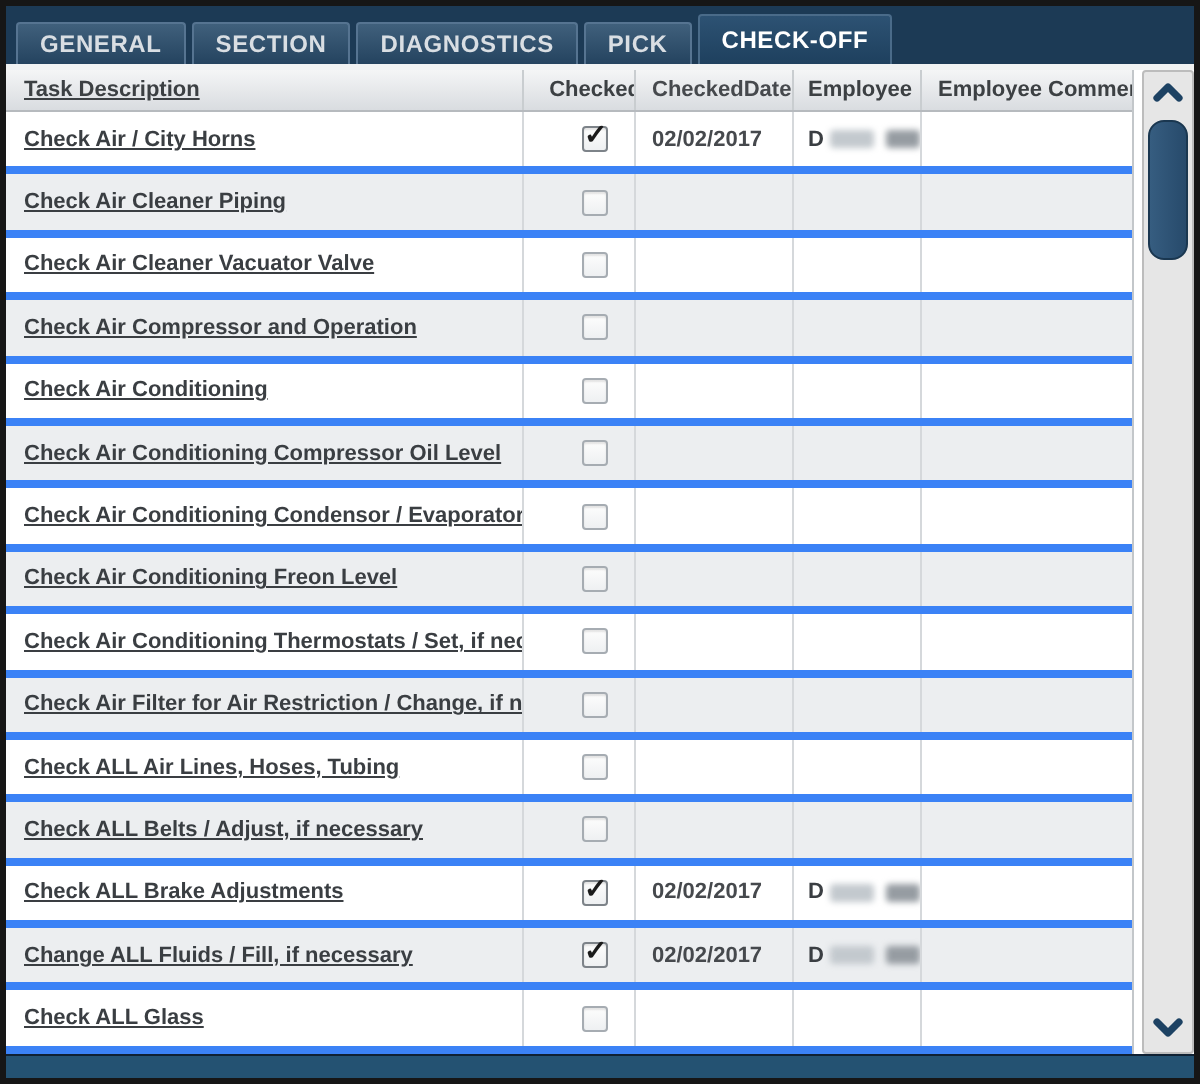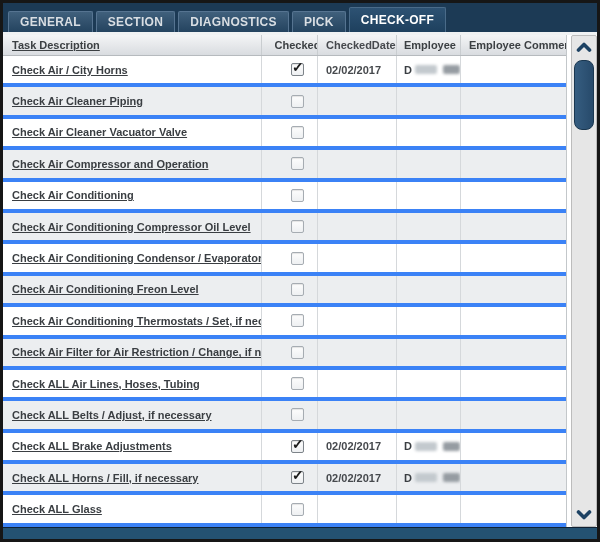--- a/index.html
+++ b/index.html
@@ -270,21 +270,21 @@
             </div>
             <div class="cell c-date">02/02/2017</div>
             <div class="cell c-employee">
               <span>D</span>
               <span class="smudge s1"></span>
               <span class="smudge s2"></span>
             </div>
             <div class="cell c-comment"></div>
           </div>
           <div class="trow alt">
-            <div class="cell c-task">Check ALL Horns / Fill, if necessary</div>
+            <div class="cell c-task">Change ALL Fluids / Fill, if necessary</div>
             <div class="cell c-checked">
               <span class="checkbox on">
                 <span class="mark">✓</span>
               </span>
             </div>
             <div class="cell c-date">02/02/2017</div>
             <div class="cell c-employee">
               <span>D</span>
               <span class="smudge s1"></span>
               <span class="smudge s2"></span>

